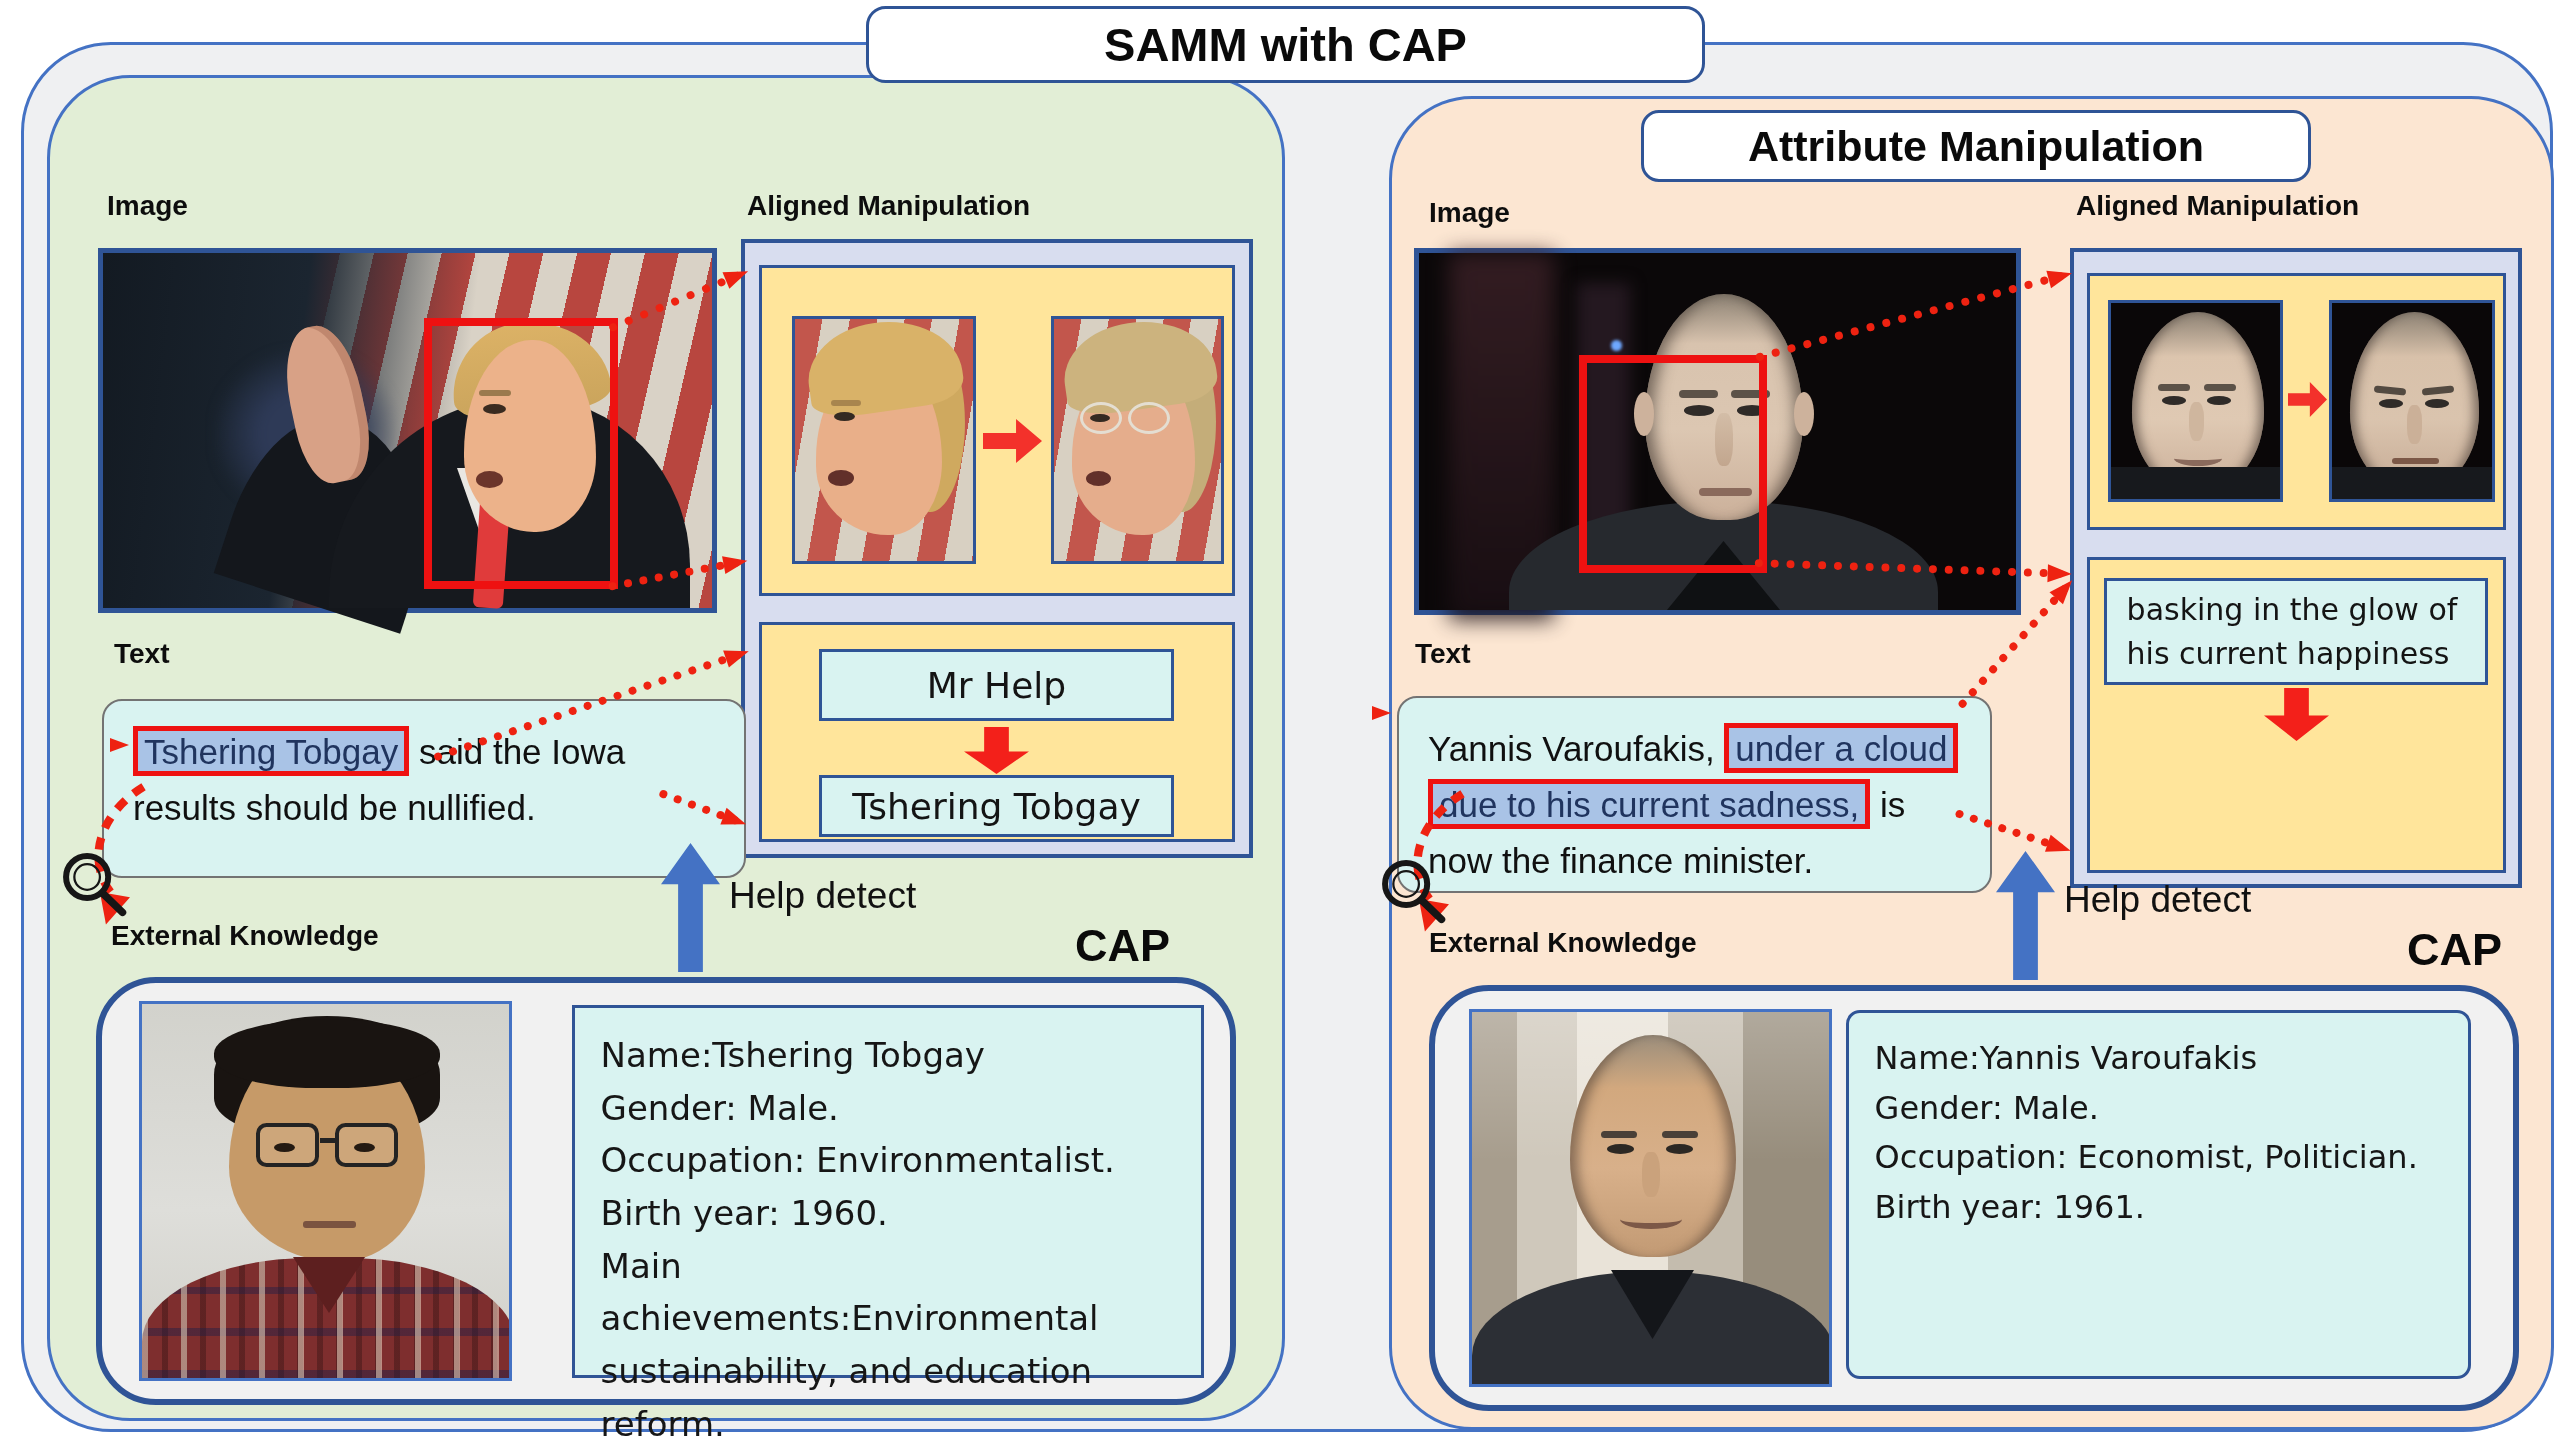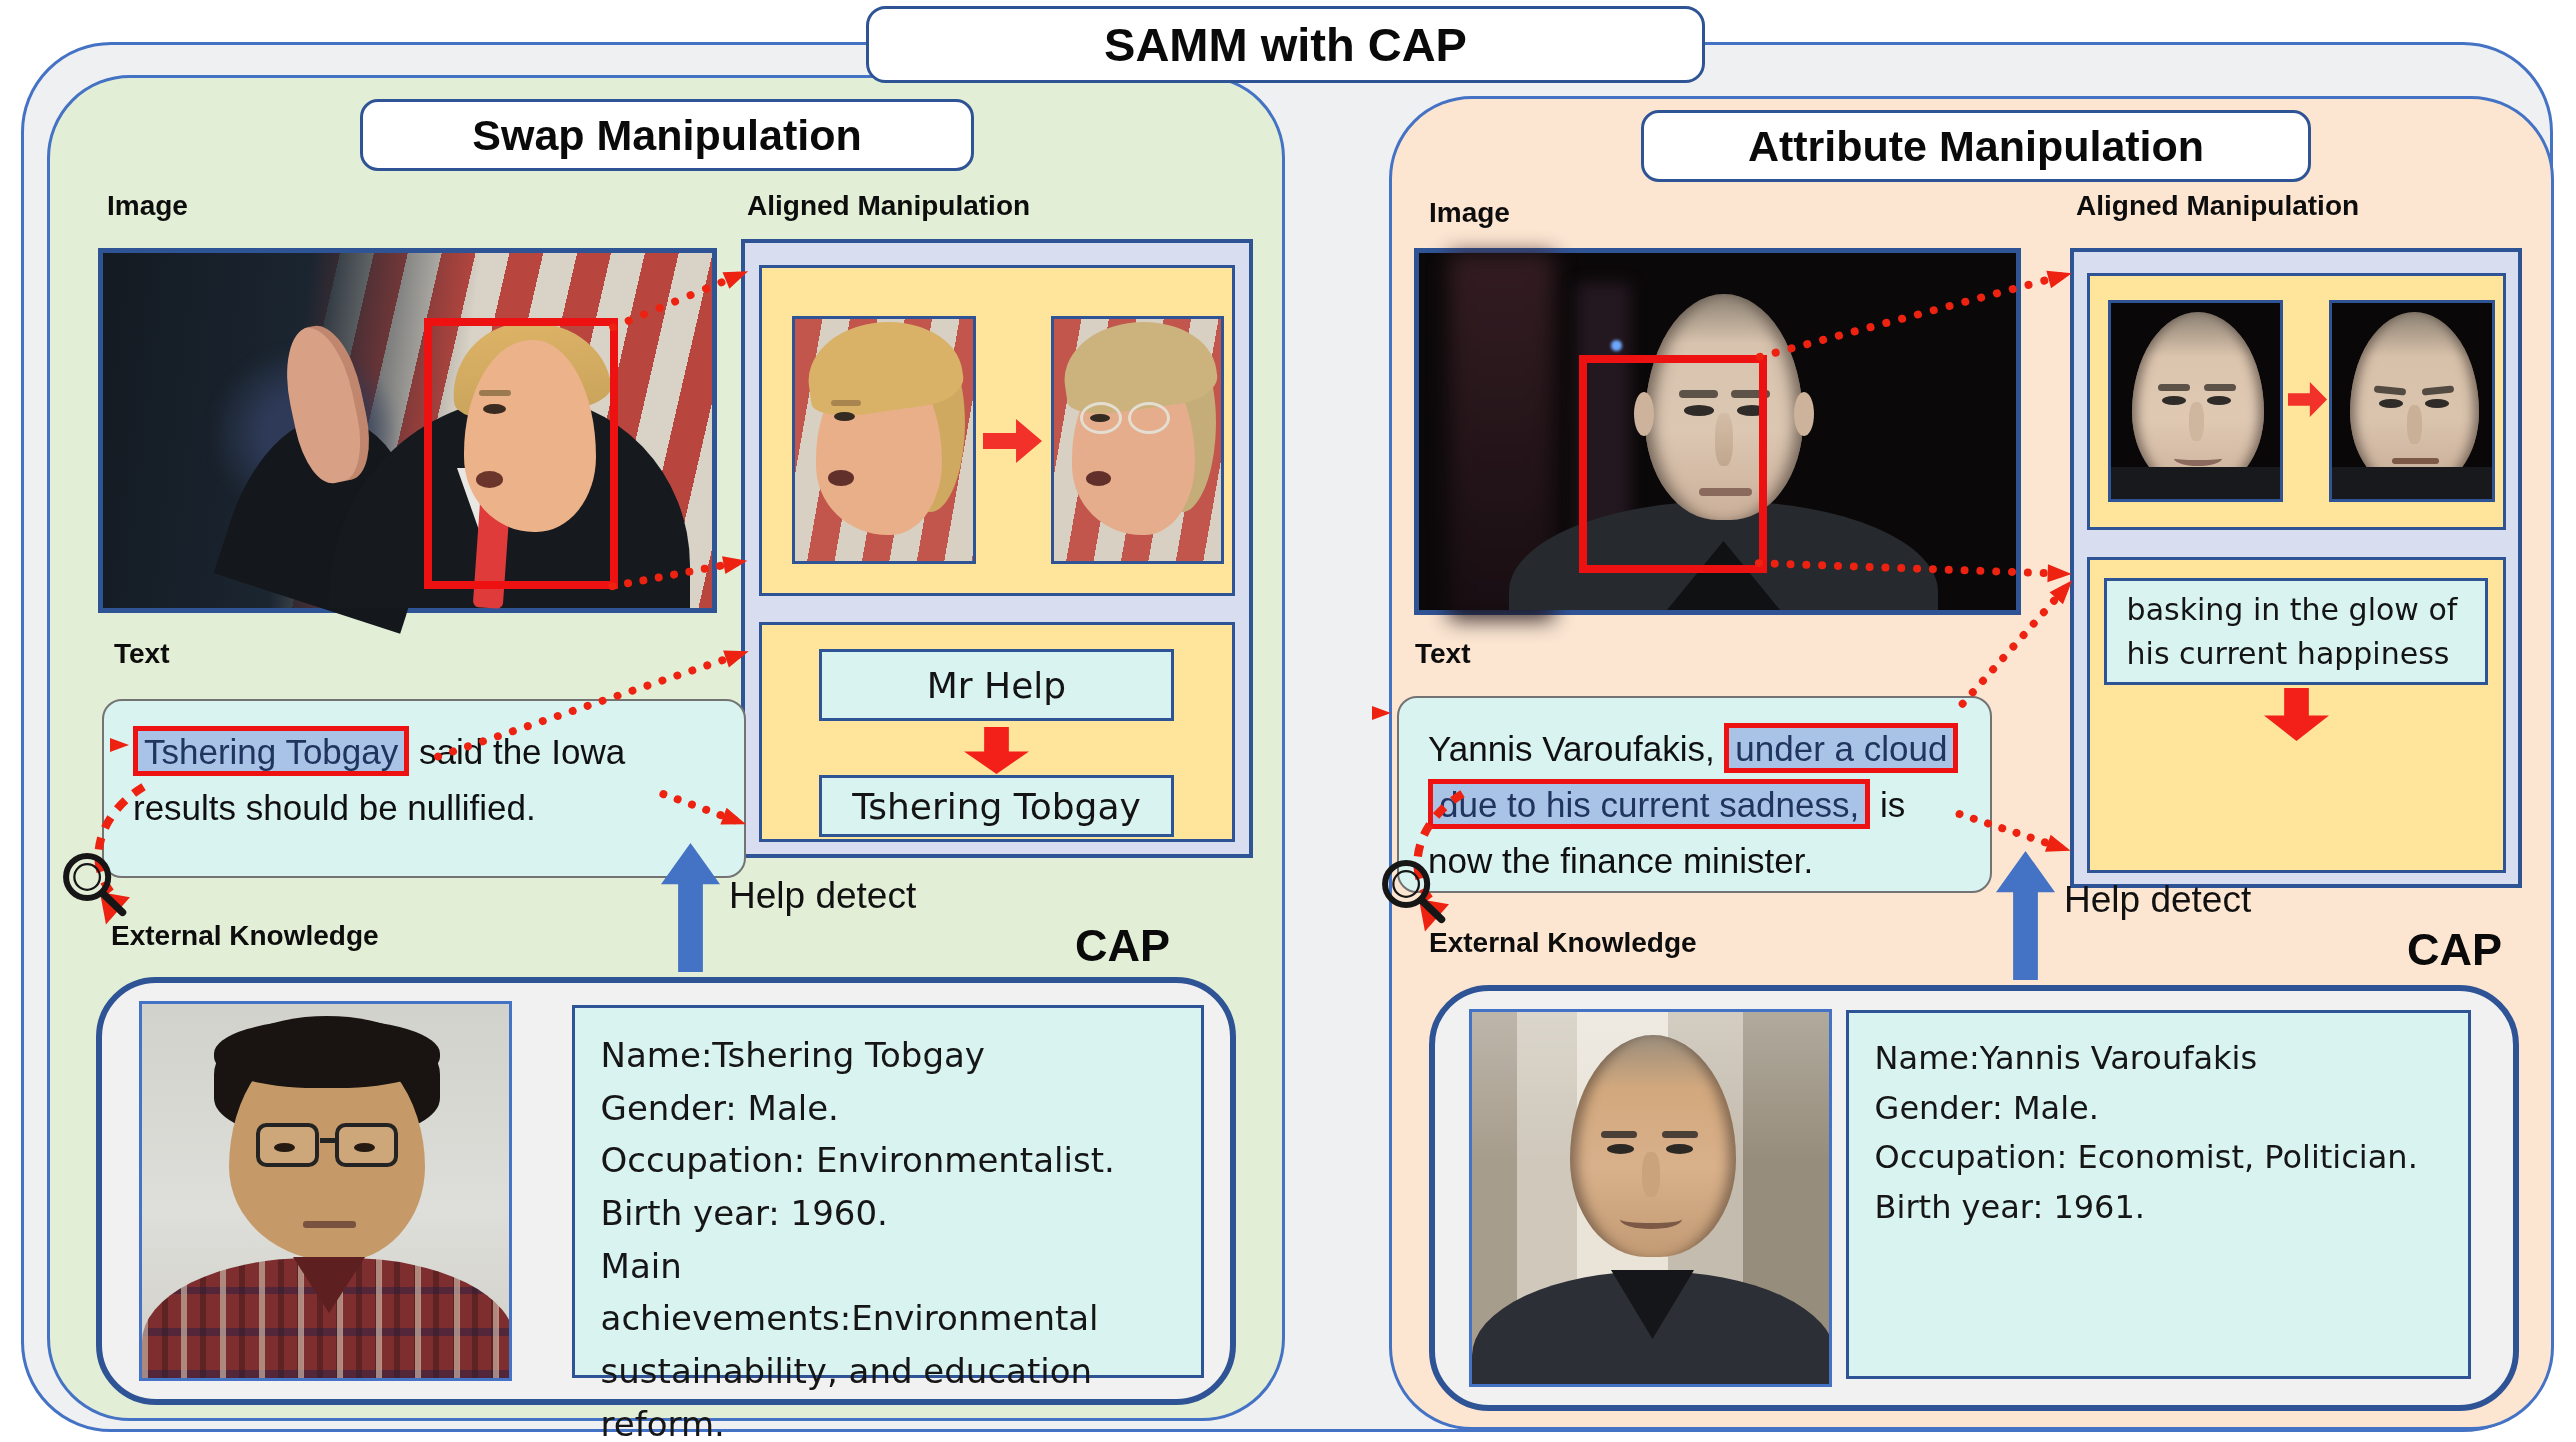--- a/index.html
+++ b/index.html
@@ -36,21 +36,21 @@
 
   .text-box { position:absolute; z-index:6; background:#d9f3f1; border:2px solid #737373; border-radius:20px;
     font-size:35px; line-height:1.6; color:#101010; padding:22.6px 29px; }
   .hl { background:#a9c3e6; color:#20345e; border:5.3px solid #ee1111; padding:0.8px 6px;
     box-decoration-break:clone; -webkit-box-decoration-break:clone; }
 
   .kb-box { position:absolute; z-index:5; background:#f1f1f1; border:6.8px solid #2f5496; border-radius:60px; }
   .kb-text { position:absolute; z-index:6; background:#d9f3f1; border:3.8px solid #2f5496;
     font-family:"DejaVu Sans", sans-serif; color:#161616; padding:21px 25.6px; line-height:1.55; }
   #kb-text-left  { font-size:34px; }
-  #kb-text-right { font-size:32px; }
+  #kb-text-right { font-size:32px;border-radius:14px; }
 
   .photo { position:absolute; z-index:6; border:3px solid #4472c4; overflow:hidden; }
   .part { position:absolute; }
 
   
   .dot { position:absolute; z-index:12; height:0; border-top:8.3px dotted #ee2211; transform-origin:0 0; }
   .dot::after { content:""; position:absolute; right:-7.5px; top:-12.8px; width:0; height:0;
     border-left:24px solid #ee2211; border-top:9px solid transparent; border-bottom:9px solid transparent; }
   .mini-arrow { position:absolute; z-index:13; width:0; height:0;
     border-left:19.6px solid #ee2211; border-top:7.5px solid transparent; border-bottom:7.5px solid transparent; }
@@ -78,23 +78,20 @@
 <div id="root">
 
   <div class="outer-shell"></div>
   <div class="title-box">
     <span>SAMM with CAP</span>
   </div>
 
   <div class="panel" id="panel-left"></div>
   <div class="panel" id="panel-right"></div>
 
-  <div class="header-box" id="swap-header">
-    <span>Swap Manipulation</span>
-  </div>
   <div class="header-box" id="attr-header">
     <span>Attribute Manipulation</span>
   </div>
 
   <div class="lbl" style="left:107px; top:190px;">Image</div>
   <div class="lbl" style="left:747px; top:190px;">Aligned Manipulation</div>
   <div class="lbl" style="left:114px; top:638px;">Text</div>
   <div class="lbl" style="left:111px; top:920px;">External Knowledge</div>
 
   <div class="img-frame" style="left:98px; top:248px; width:619px; height:365px;">

